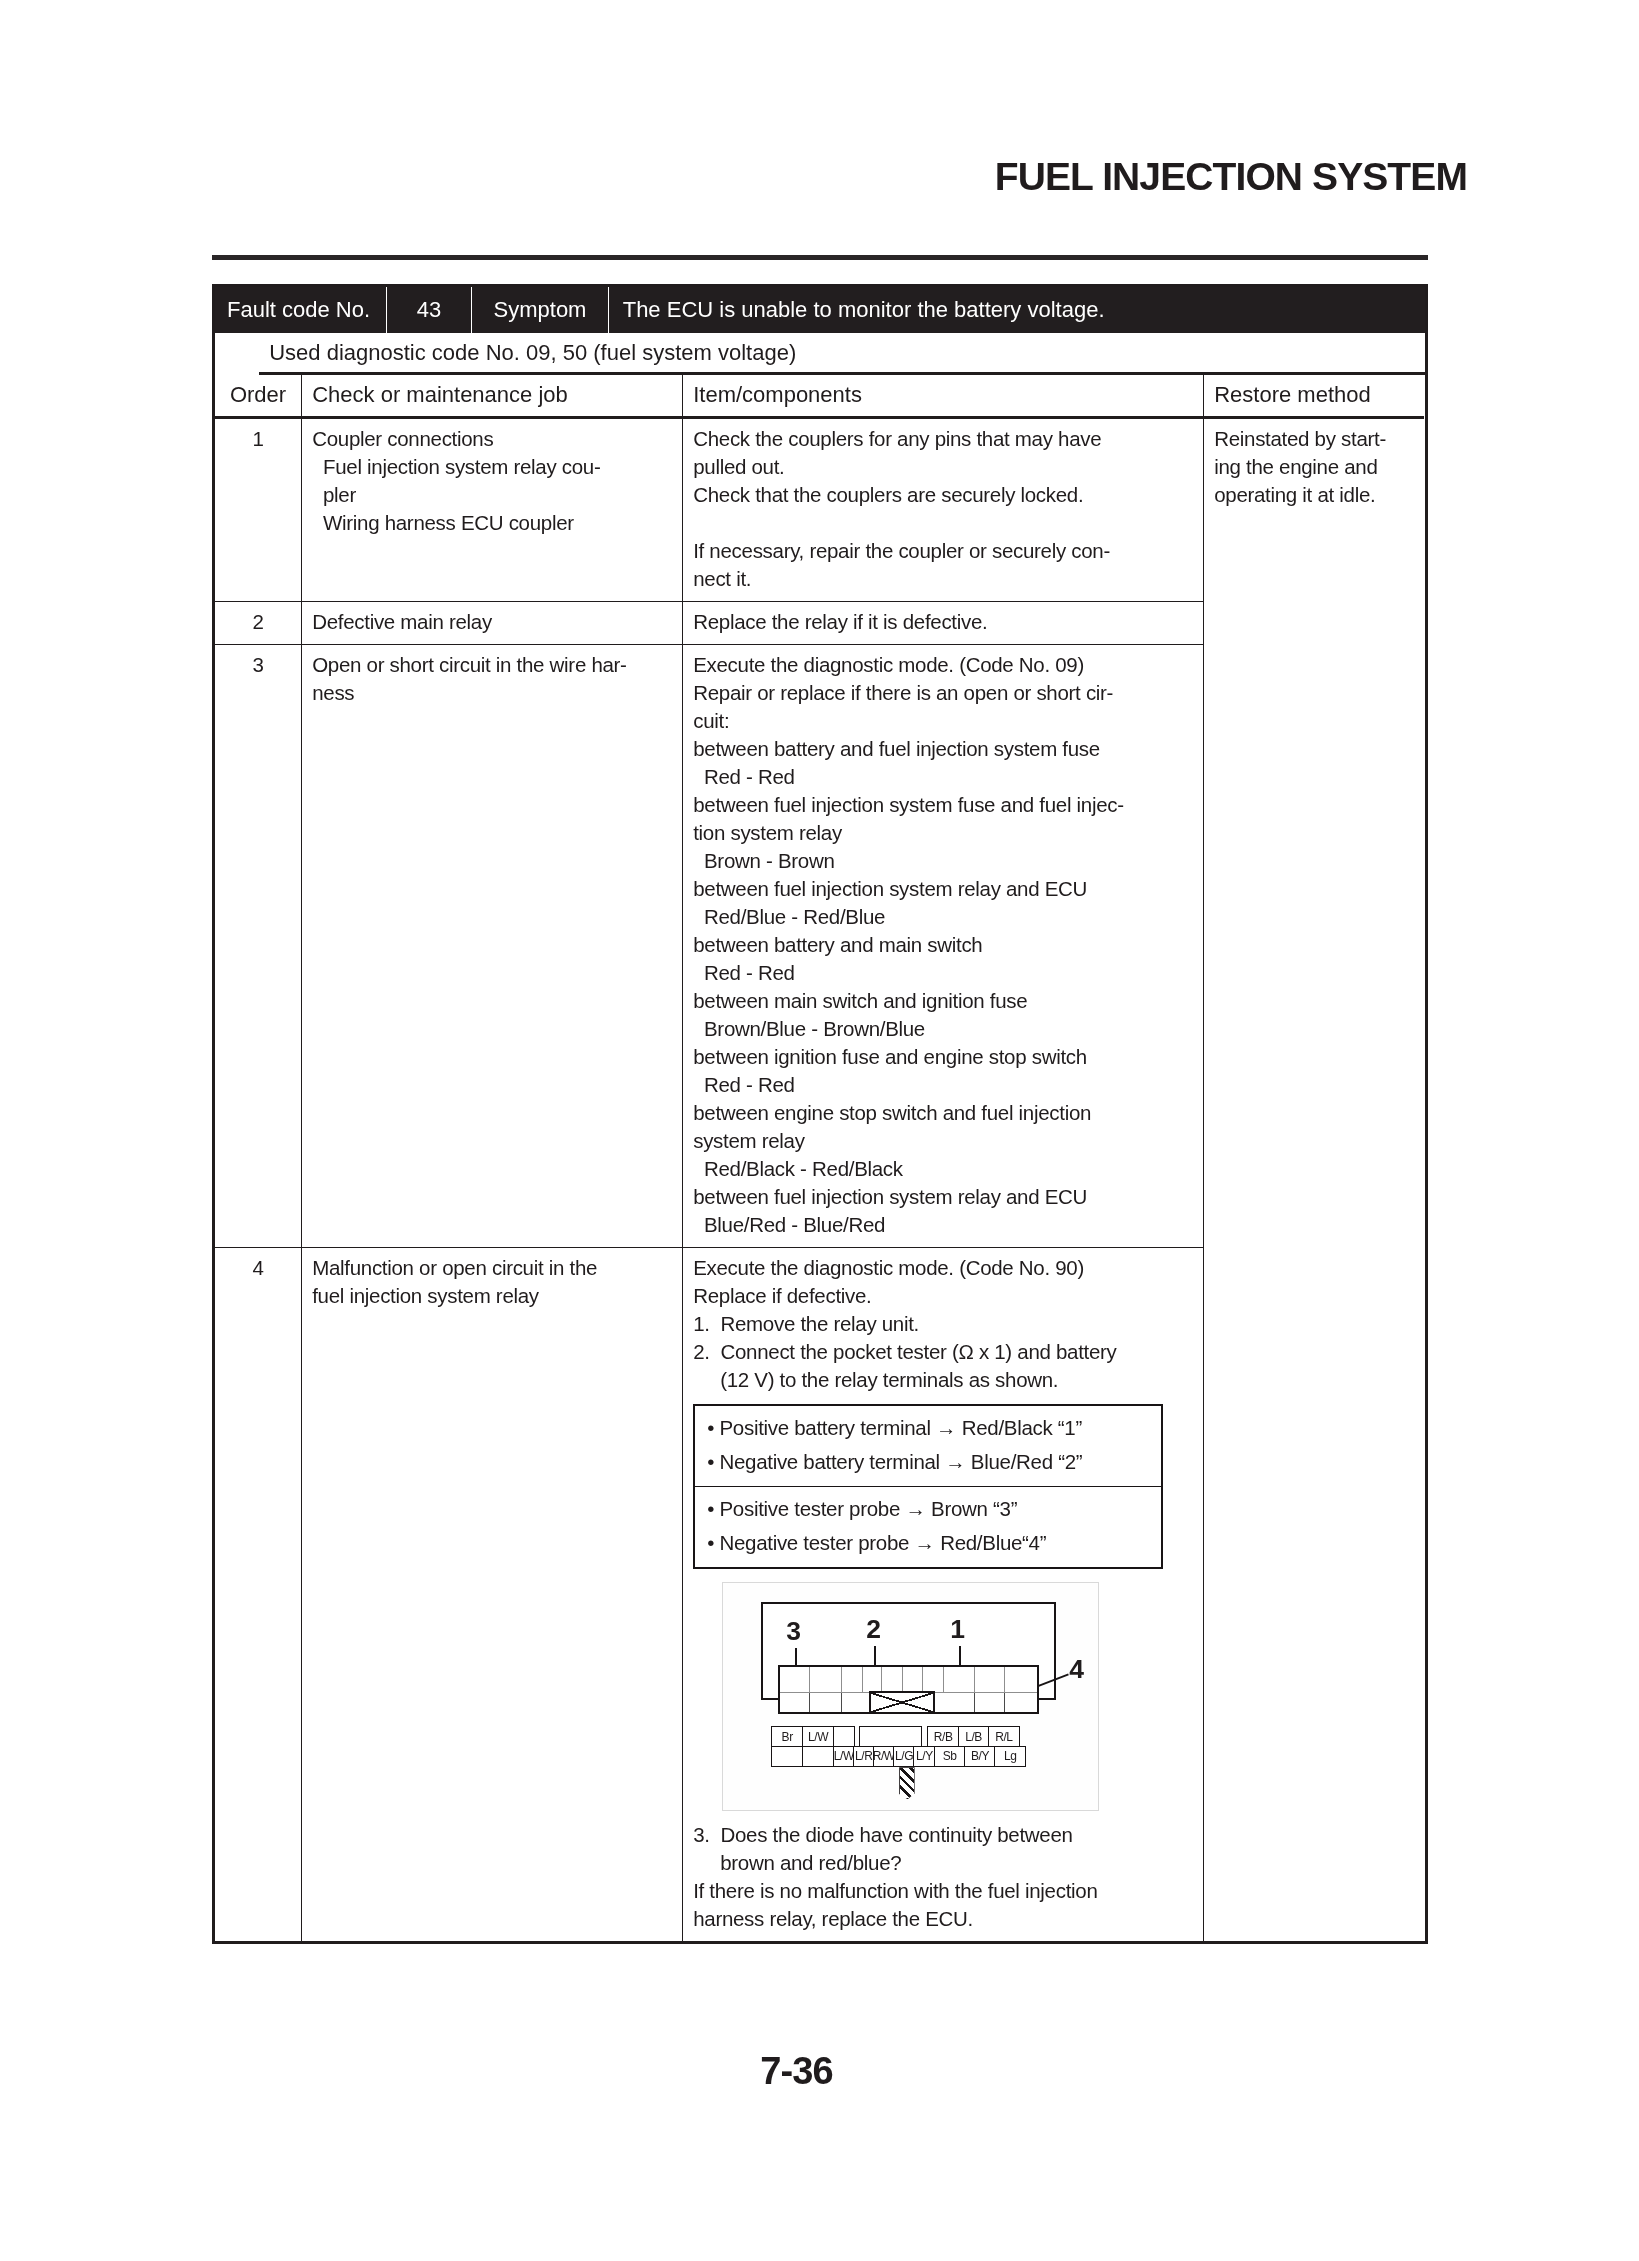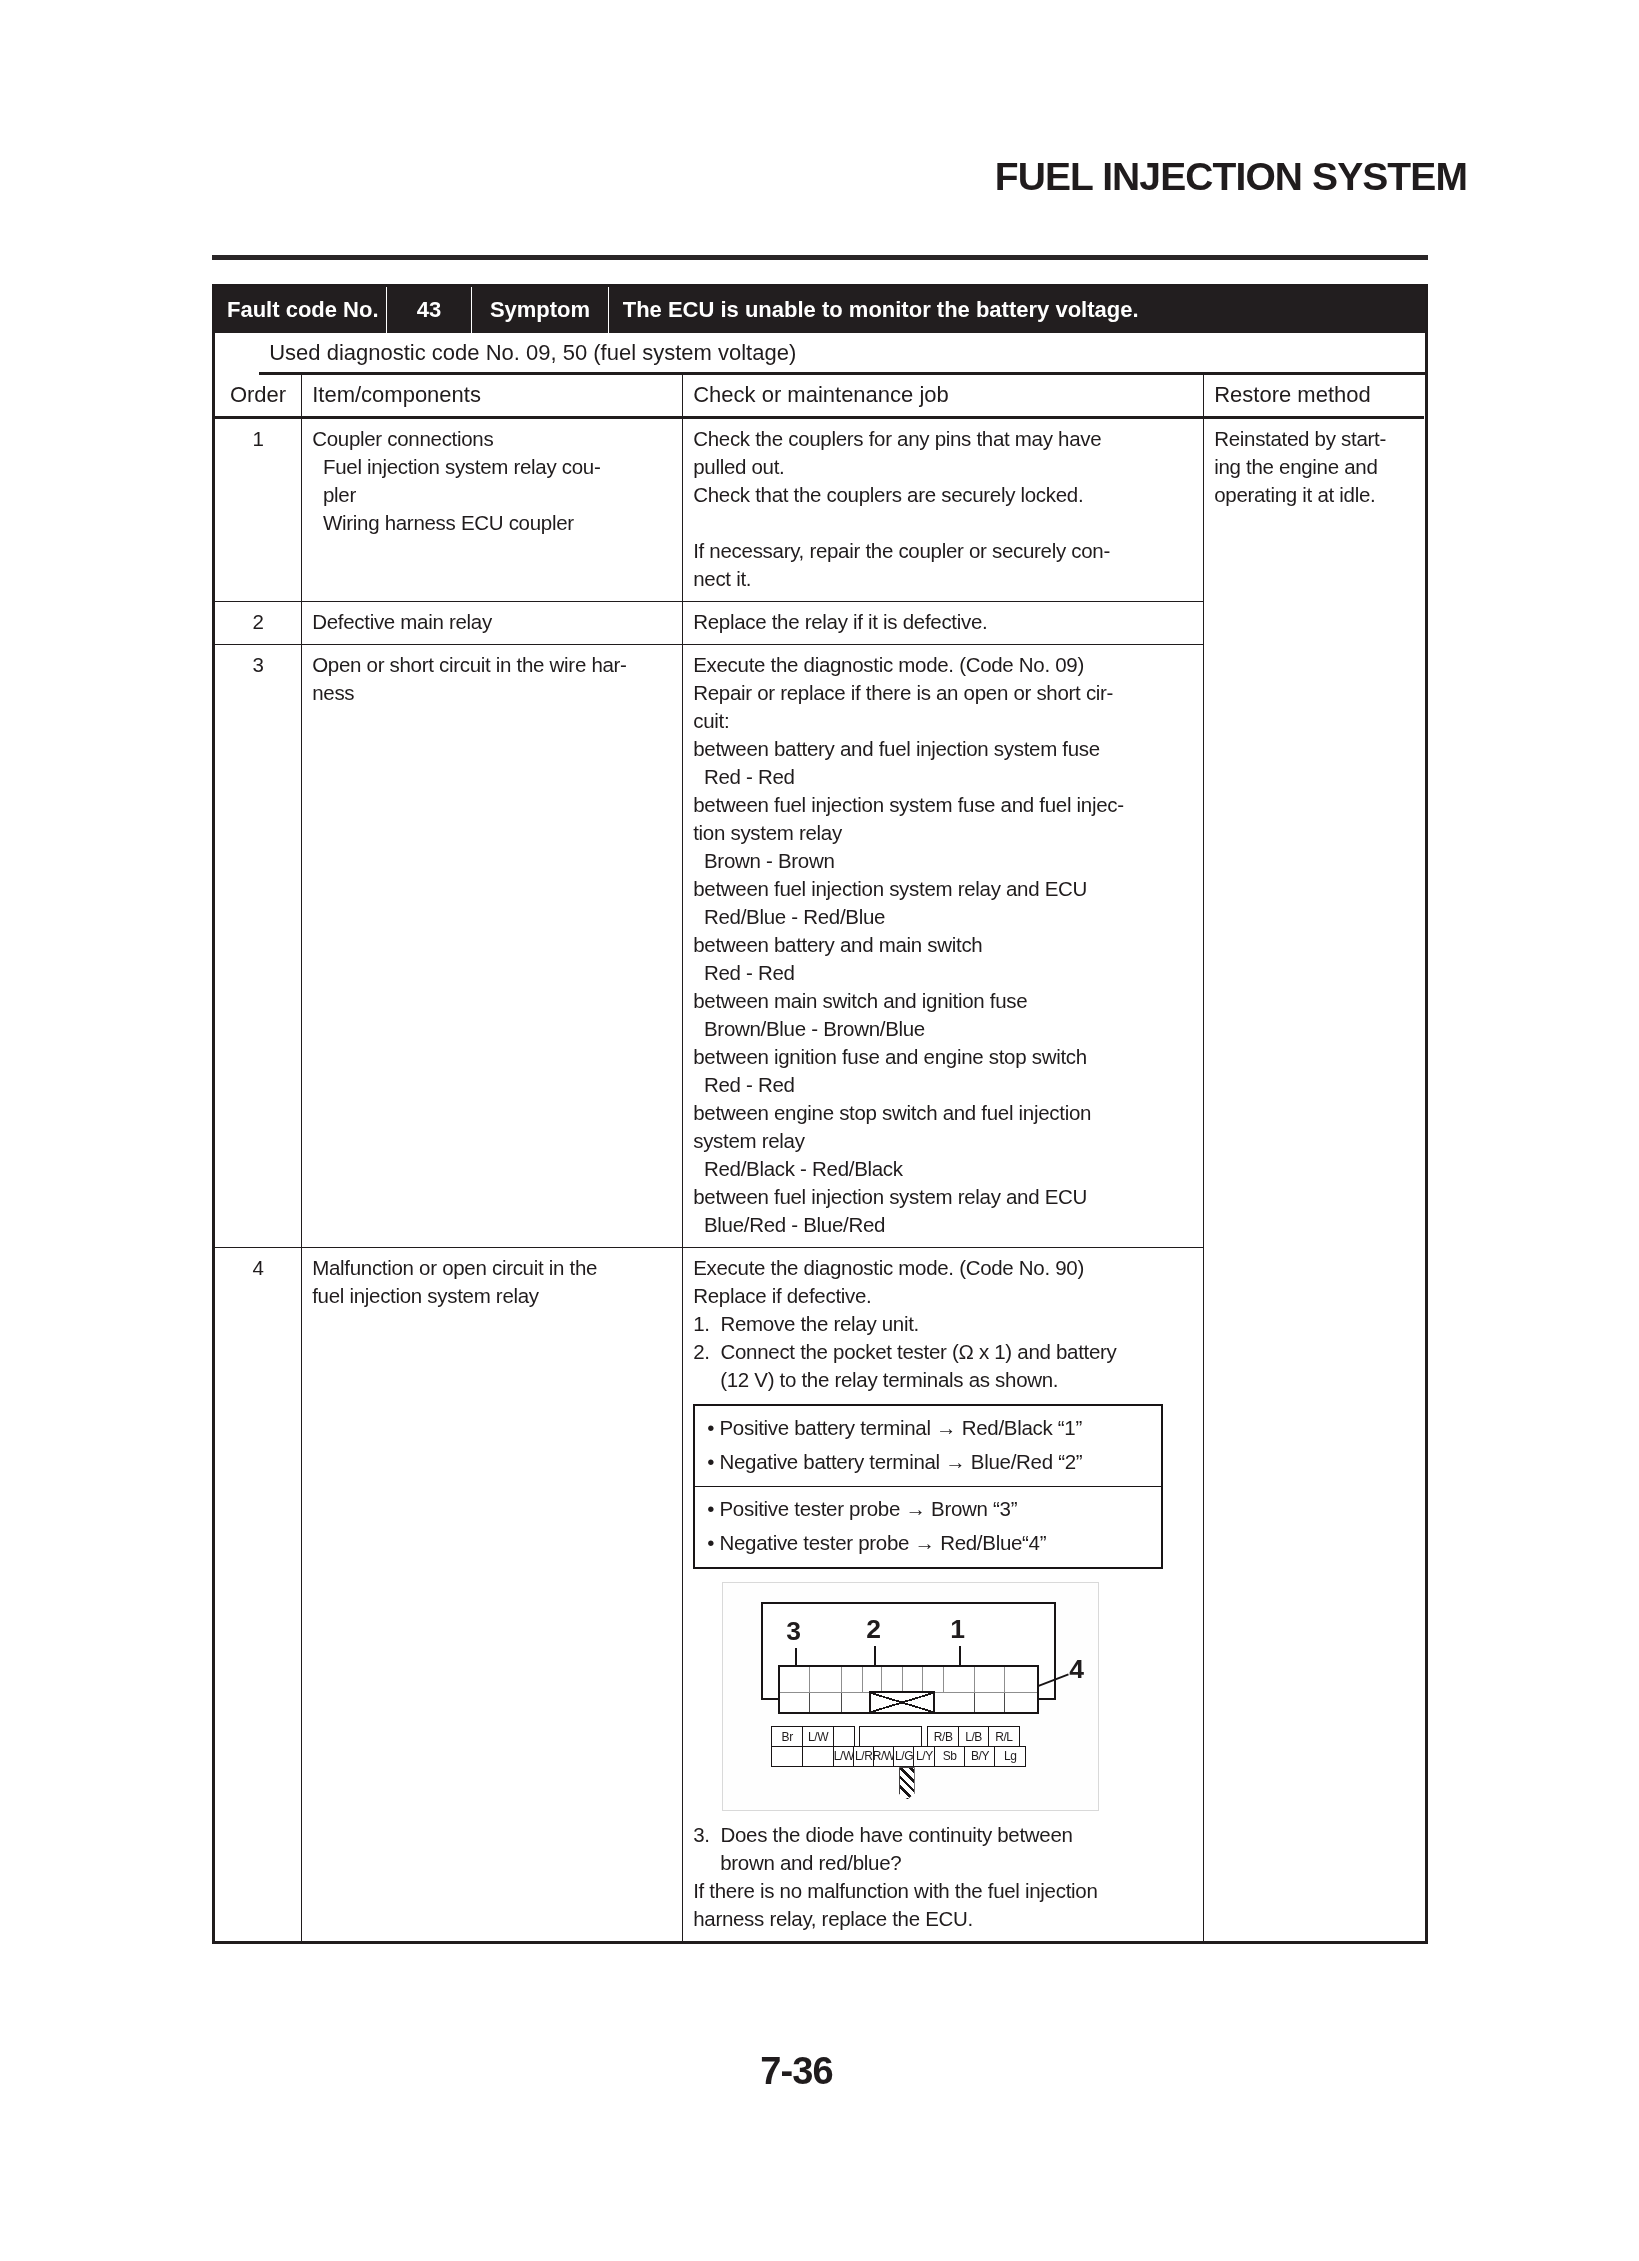--- a/index.html
+++ b/index.html
@@ -5,21 +5,21 @@
   html,body{margin:0;padding:0;background:#fff;}
   .page{position:relative;width:1640px;height:2261px;background:#ffffff;
         font-family:"Liberation Sans",sans-serif;color:#201c1d;overflow:hidden;}
 
   .title{position:absolute;top:155px;right:173px;font-size:39px;font-weight:bold;
          letter-spacing:-0.9px;white-space:nowrap;}
   .rule{position:absolute;top:255px;left:212px;width:1216px;height:5.1px;background:#2a2627;}
 
   
   .ftable{position:absolute;left:212px;top:284px;width:1216px;border:3.4px solid #201c1d;box-sizing:border-box;}
-  .bar{display:flex;background:#221e1f;color:#fff;height:46px;font-size:22px;align-items:stretch;font-weight:bold;}
+  .bar{display:flex;background:#221e1f;color:#fff;height:46px;font-size:22px;align-items:stretch;}
   .bar .seg{display:flex;align-items:center;border-right:1.7px solid #fff;box-sizing:border-box;}
   .seg-fclabel{width:172px;padding-left:12px;}
   .seg-fcvalue{width:85px;justify-content:center;}
   .seg-symlabel{width:137px;justify-content:center;}
   .seg-symtext{flex:1;border-right:none !important;padding-left:13.7px;}
 
   .used{border-bottom:3.4px solid #201c1d;font-size:22px;padding:5.1px 10.2px;line-height:29px;margin-left:44px;}
 
   .grid{display:grid;grid-template-columns:87px 381px 521px 220px;}
   .hcell{font-size:22px;padding:6.8px 10.2px 8.5px 10.2px;border-bottom:3.4px solid #201c1d;
@@ -94,22 +94,22 @@
       <div class="seg seg-fclabel">Fault code No.</div>
       <div class="seg seg-fcvalue">43</div>
       <div class="seg seg-symlabel">Symptom</div>
       <div class="seg seg-symtext">The ECU is unable to monitor the battery voltage.</div>
     </div>
 
     <div class="used">Used diagnostic code No. 09, 50 (fuel system voltage)</div>
 
     <div class="grid">
       <div class="hcell order">Order</div>
+      <div class="hcell">Check or maintenance job</div>
       <div class="hcell">Item/components</div>
-      <div class="hcell">Check or maintenance job</div>
       <div class="hcell last">Restore method</div>
 
       <div class="c order-cell">1</div>
       <div class="c">
           <div class="ln">Coupler connections</div>
           <div class="ln">  Fuel injection system relay cou-</div>
           <div class="ln">  pler</div>
           <div class="ln">  Wiring harness ECU coupler</div>
         </div>
       <div class="c">

